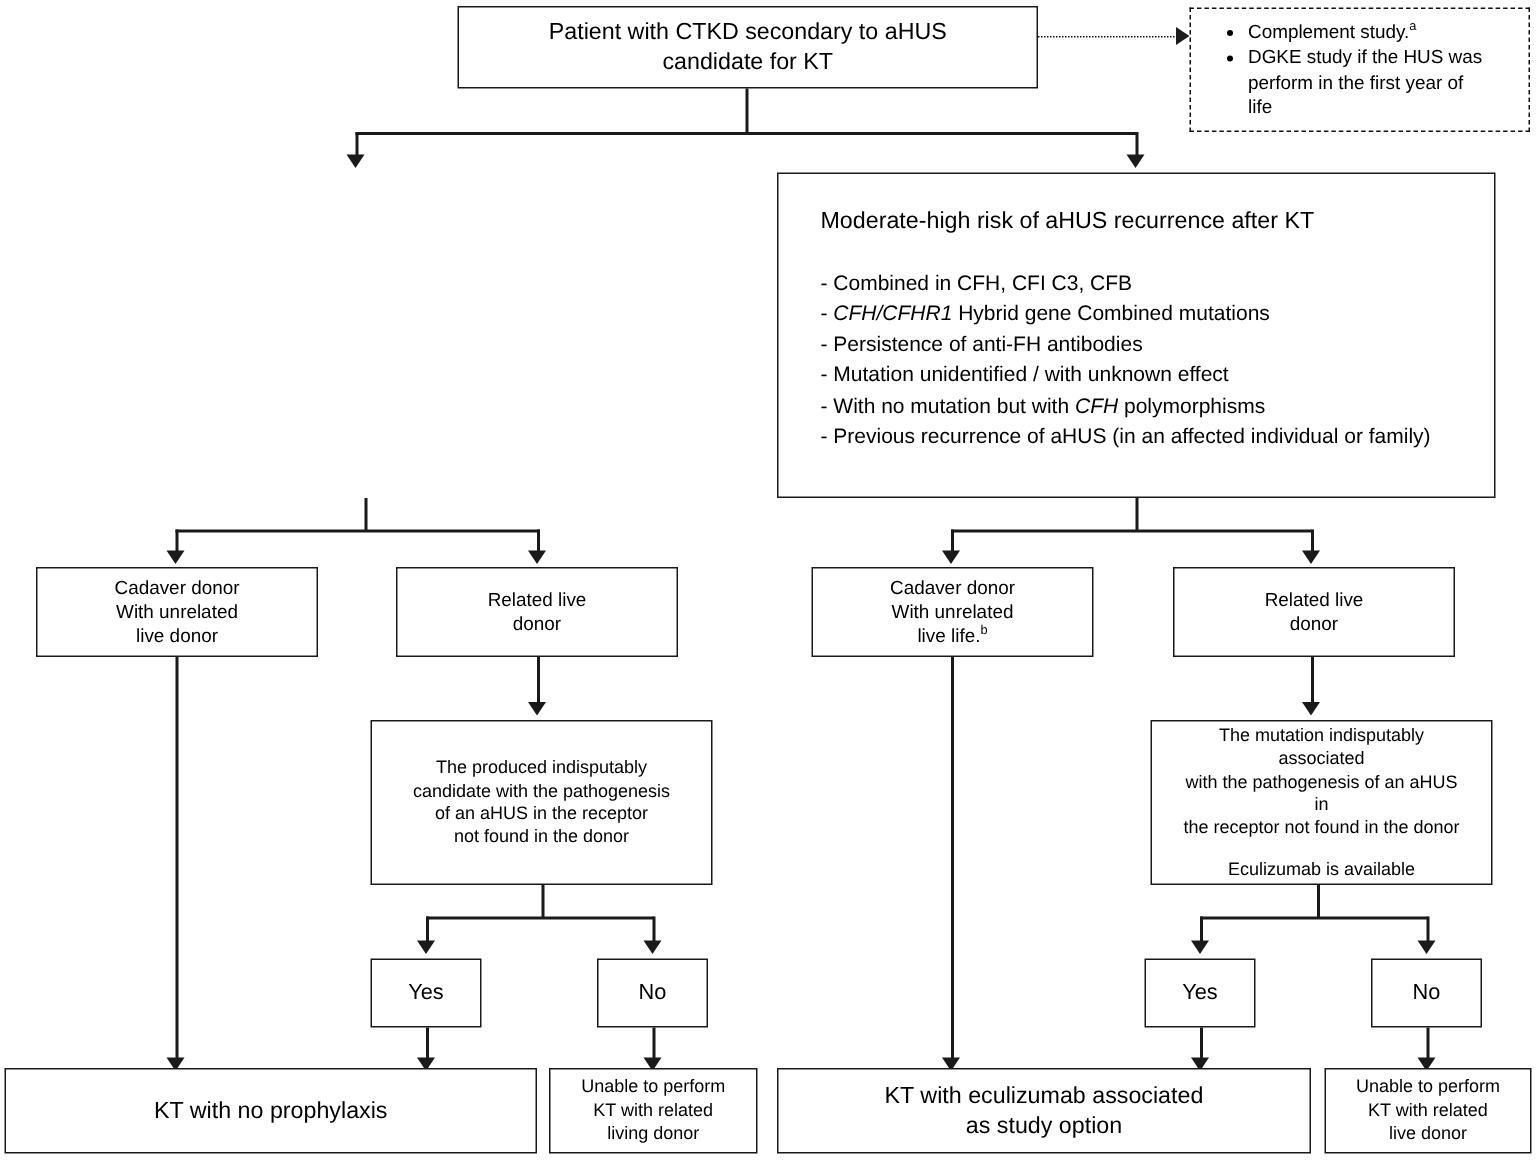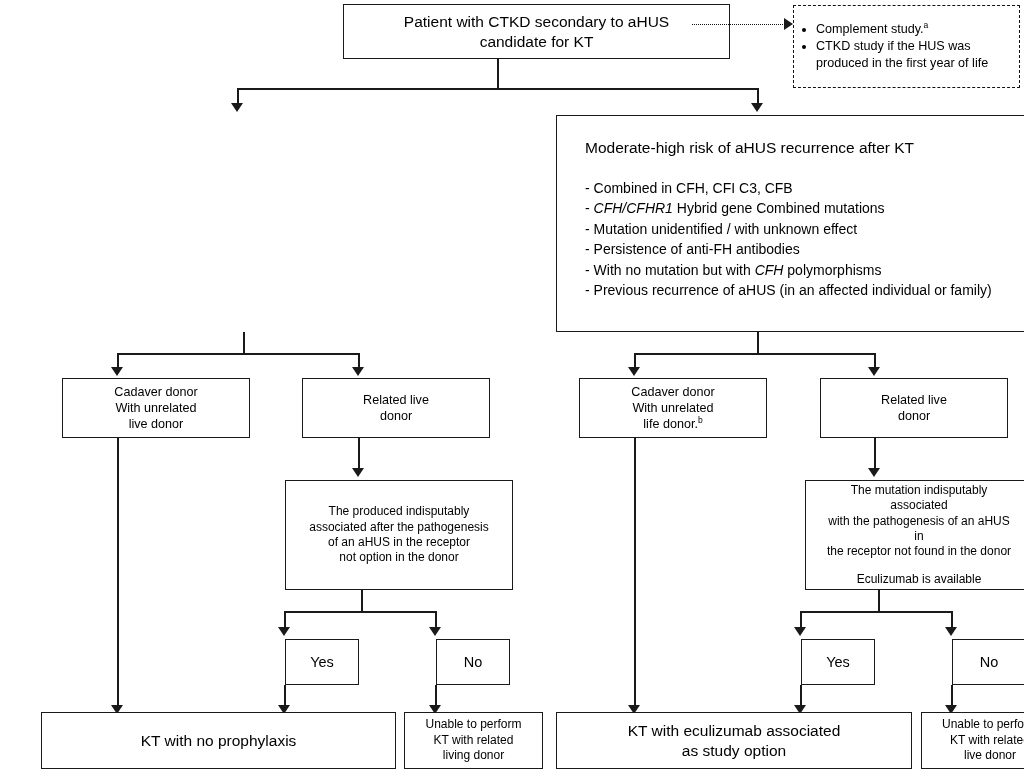--- a/index.html
+++ b/index.html
@@ -20,21 +20,20 @@
   }
   .box {
     position: absolute;
     box-sizing: border-box;
     border: 1.6px solid #1a1a1a;
     background: #ffffff;
     display: flex;
     flex-direction: column;
     justify-content: center;
     line-height: 1.28;
-    margin-left: 38px;
   }
   .box.center { align-items: center; text-align: center; }
   .box.leftal { align-items: flex-start; text-align: left; }
   .dashedbox {
     position: absolute;
     box-sizing: border-box;
     border: 1.5px dashed #111111;
     background: #ffffff;
     display: flex;
     flex-direction: column;
@@ -70,21 +69,21 @@
     border-top: 6.5px solid transparent;
     border-bottom: 6.5px solid transparent;
     border-left: 9px solid #1a1a1a;
   }
   .title-lg { font-size: 15.5px; }
   .title-md { font-size: 14.5px; }
   .hdr { font-size: 15.5px; }
   .sm { font-size: 12.6px; }
   .xsm { font-size: 12px; }
   .bullets {
-    margin: 0;
+    margin: 16px;
     padding: 0 0 0 18px;
     list-style: disc;
   }
   .bullets li {
     font-size: 12.6px;
     line-height: 1.3;
     margin-bottom: 1px;
   }
   .riskitems {
     margin: 0;
@@ -106,42 +105,42 @@
 <div id="canvas">
 
   <div class="box center pad-h" style="left:305px; top:4px; width:387px; height:55px;">
     <div class="title-lg">Patient with CTKD secondary to aHUS</div>
     <div class="title-lg">candidate for KT</div>
   </div>
 
   <div class="dashedbox" style="left:793px; top:5px; width:227px; height:83px; padding:4px 8px 4px 4px;">
     <ul class="bullets">
       <li><span>Complement study.</span><sup>a</sup></li>
-      <li>CTKD study if the HUS was produced in the first year of life</li>
+      <li>DGKE study if the HUS was perform in the first year of life</li>
     </ul>
   </div>
 
   <div class="dhline" style="left:692px; top:24px; width:93px;"></div>
   <div class="arrow-right" style="left:784px; top:17.5px;"></div>
 
   <div class="vline" style="left:497px; top:59px; height:30px;"></div>
   <div class="hline" style="left:237px; top:88px; width:521px;"></div>
   <div class="vline" style="left:237px; top:88px; height:16px;"></div>
   <div class="arrow" style="left:231px; top:103px;"></div>
   <div class="vline" style="left:757px; top:88px; height:16px;"></div>
   <div class="arrow" style="left:751px; top:103px;"></div>
 
 
   <div class="box leftal" style="left:518px; top:115px; width:479px; height:217px; padding:22px 0 0 28px; justify-content:flex-start;">
     <div class="hdr" style="margin-bottom:20px;">Moderate-high risk of aHUS recurrence after KT</div>
     <ul class="riskitems">
       <li>-  Combined in CFH, CFI C3, CFB</li>
       <li><span>-  </span><span class="it">CFH/CFHR1</span><span> Hybrid gene Combined mutations</span></li>
+      <li>-  Persistence of anti-FH antibodies</li>
       <li>-  Mutation unidentified /  with unknown effect</li>
-      <li>-  Persistence of anti-FH antibodies</li>
       <li><span>-  With no mutation but with </span><span class="it">CFH</span><span> polymorphisms</span></li>
       <li>-  Previous recurrence of aHUS (in an affected individual or family)</li>
     </ul>
   </div>
 
   <div class="vline" style="left:243px; top:332px; height:22px;"></div>
   <div class="hline" style="left:117px; top:353px; width:243px;"></div>
   <div class="vline" style="left:117px; top:353px; height:15px;"></div>
   <div class="arrow" style="left:111px; top:367px;"></div>
   <div class="vline" style="left:358px; top:353px; height:15px;"></div>
@@ -159,23 +158,23 @@
   </div>
 
   <div class="vline" style="left:117px; top:438px; height:270px;"></div>
   <div class="arrow" style="left:111px; top:705px;"></div>
 
   <div class="vline" style="left:358px; top:438px; height:32px;"></div>
   <div class="arrow" style="left:352px; top:468px;"></div>
 
   <div class="box center" style="left:247px; top:480px; width:228px; height:110px; padding:0 8px;">
     <div class="xsm">The produced indisputably</div>
-    <div class="xsm">associated after the pathogenesis</div>
+    <div class="xsm">candidate with the pathogenesis</div>
     <div class="xsm">of an aHUS in the receptor</div>
-    <div class="xsm">not option in the donor</div>
+    <div class="xsm">not found in the donor</div>
   </div>
 
   <div class="vline" style="left:361px; top:590px; height:22px;"></div>
   <div class="hline" style="left:284px; top:611px; width:152px;"></div>
   <div class="vline" style="left:284px; top:611px; height:17px;"></div>
   <div class="arrow" style="left:278px; top:627px;"></div>
   <div class="vline" style="left:435px; top:611px; height:17px;"></div>
   <div class="arrow" style="left:429px; top:627px;"></div>
 
   <div class="box center" style="left:247px; top:639px; width:74px; height:46px;">
@@ -202,21 +201,21 @@
   <div class="vline" style="left:757px; top:332px; height:22px;"></div>
   <div class="hline" style="left:634px; top:353px; width:241px;"></div>
   <div class="vline" style="left:634px; top:353px; height:15px;"></div>
   <div class="arrow" style="left:628px; top:367px;"></div>
   <div class="vline" style="left:874px; top:353px; height:15px;"></div>
   <div class="arrow" style="left:868px; top:367px;"></div>
 
   <div class="box center" style="left:541px; top:378px; width:188px; height:60px;">
     <div class="sm">Cadaver donor</div>
     <div class="sm">With unrelated</div>
-    <div class="sm"><span>life donor.</span><sup>b</sup></div>
+    <div class="sm"><span>live life.</span><sup>b</sup></div>
   </div>
 
   <div class="box center" style="left:782px; top:378px; width:188px; height:60px;">
     <div class="sm">Related live</div>
     <div class="sm">donor</div>
   </div>
 
   <div class="vline" style="left:634px; top:438px; height:270px;"></div>
   <div class="arrow" style="left:628px; top:705px;"></div>
 

